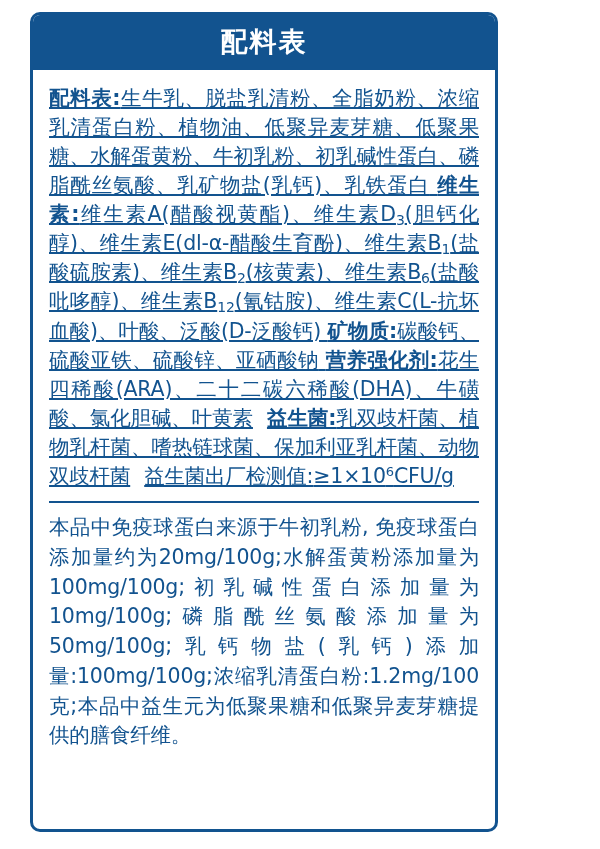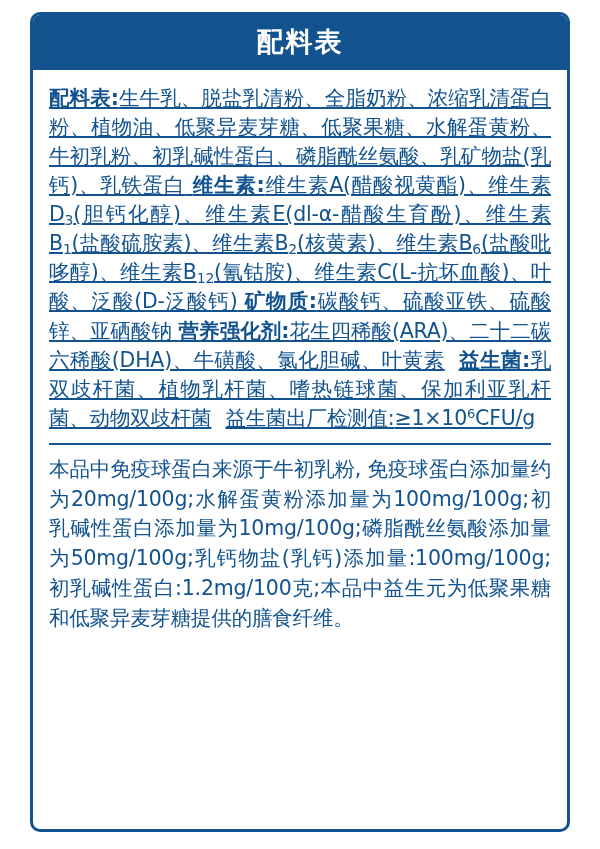--- a/index.html
+++ b/index.html
@@ -9,21 +9,21 @@
   body {
     width: 600px;
     height: 849px;
     background: #ffffff;
     font-family: "DejaVu Sans", "Liberation Sans", sans-serif;
   }
   .card {
     position: absolute;
     left: 30px;
     top: 12px;
-    width: 540px;
+    width: 468px;
     height: 820px;
     border: 3px solid #12538f;
     border-radius: 10px;
     box-sizing: border-box;
     background: #ffffff;
     overflow: hidden;
   }
   .title-bar {
     background: #12538f;
     color: #ffffff;
@@ -86,15 +86,15 @@
   <div class="title-bar">配料表</div>
 
   <div class="body-area">
     <div class="ingredients">
       <span class="hd">配料表:</span><span>生牛乳、脱盐乳清粉、全脂奶粉、浓缩乳清蛋白粉、植物油、低聚异麦芽糖、低聚果糖、水解蛋黄粉、牛初乳粉、初乳碱性蛋白、磷脂酰丝氨酸、乳矿物盐(乳钙)、乳铁蛋白</span><span>&nbsp;</span><span class="hd">维生素:</span><span>维生素A(醋酸视黄酯)、维生素D</span><span class="sub">3</span><span>(胆钙化醇)、维生素E(dl-α-醋酸生育酚)、维生素B</span><span class="sub">1</span><span>(盐酸硫胺素)、维生素B</span><span class="sub">2</span><span>(核黄素)、维生素B</span><span class="sub">6</span><span>(盐酸吡哆醇)、维生素B</span><span class="sub">12</span><span>(氰钴胺)、维生素C(L-抗坏血酸)、叶酸、泛酸(D-泛酸钙)</span><span>&nbsp;</span><span class="hd">矿物质:</span><span>碳酸钙、硫酸亚铁、硫酸锌、亚硒酸钠</span><span>&nbsp;</span><span class="hd">营养强化剂:</span><span>花生四稀酸(ARA)、二十二碳六稀酸(DHA)、牛磺酸、氯化胆碱、叶黄素</span><span class="spacer-probiotic"></span><span class="hd">益生菌:</span><span>乳双歧杆菌、植物乳杆菌、嗜热链球菌、保加利亚乳杆菌、动物双歧杆菌</span><span class="spacer-probiotic"></span><span>益生菌出厂检测值:</span><span>≥1×10</span><span class="sup">6</span><span>CFU/g</span>
     </div>
   </div>
 
   <div class="note-line"></div>
 
-  <div class="note">本品中免疫球蛋白来源于牛初乳粉, 免疫球蛋白添加量约为20mg/100g;水解蛋黄粉添加量为100mg/100g;初乳碱性蛋白添加量为10mg/100g;磷脂酰丝氨酸添加量为50mg/100g;乳钙物盐(乳钙)添加量:100mg/100g;初乳碱性蛋白:1.2mg/100克;本品中益生元为低聚果糖和低聚异麦芽糖提供的膳食纤维。</div>
+  <div class="note">本品中免疫球蛋白来源于牛初乳粉, 免疫球蛋白添加量约为20mg/100g;水解蛋黄粉添加量为100mg/100g;初乳碱性蛋白添加量为10mg/100g;磷脂酰丝氨酸添加量为50mg/100g;乳钙物盐(乳钙)添加量:100mg/100g;浓缩乳清蛋白粉:1.2mg/100克;本品中益生元为低聚果糖和低聚异麦芽糖提供的膳食纤维。</div>
 
 </div>
 
 </body></html>

